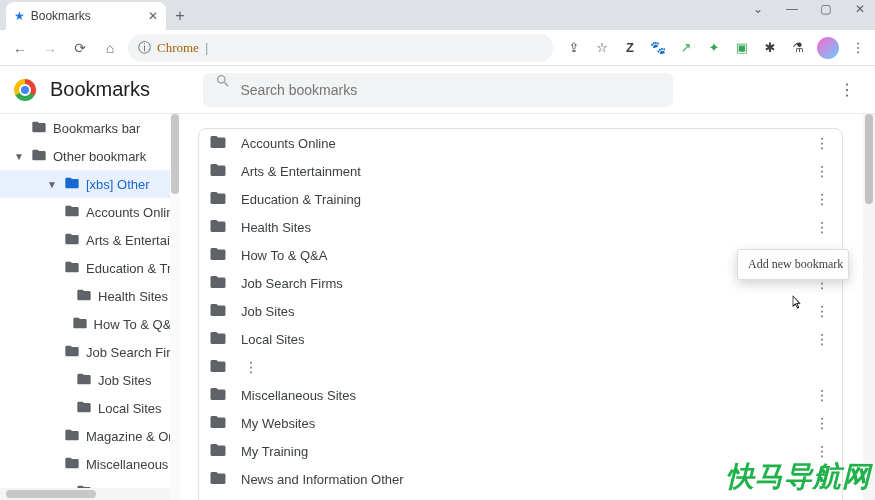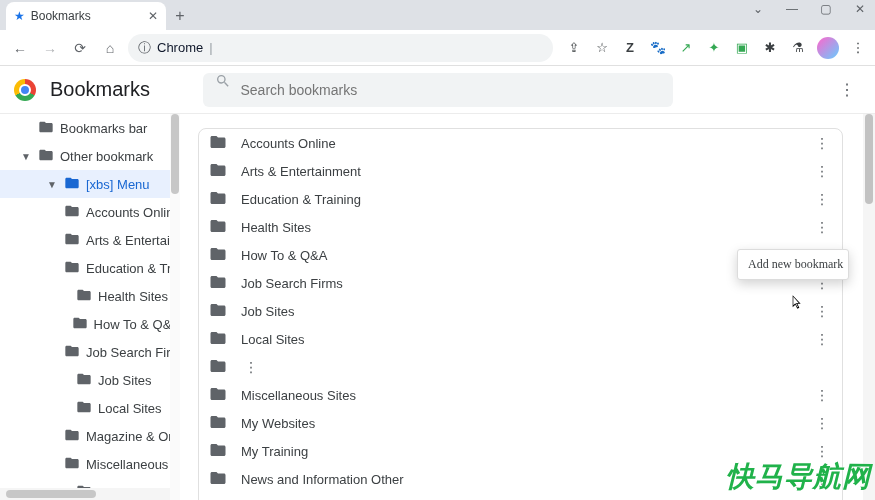--- a/index.html
+++ b/index.html
@@ -8,21 +8,21 @@
 .tab { margin-left: 6px; height: 28px; width: 160px; background: #fff; border-radius: 8px 8px 0 0; display: flex; align-items: center; padding: 0 8px; font-size: 12px; color: #3c4043; gap: 6px; }
 .tab .favicon { font-size: 12px; color: #1a73e8; }
 .tab .title { flex: 1; white-space: nowrap; overflow: hidden; text-overflow: ellipsis; }
 .tab .close { color: #5f6368; font-size: 12px; cursor: pointer; }
 .newtab { width: 28px; height: 28px; display: flex; align-items: center; justify-content: center; color: #5f6368; font-size: 16px; }
 .wincontrols { position: absolute; right: 6px; top: 2px; display: flex; gap: 16px; color: #5f6368; font-size: 12px; }
 .wincontrols span { width: 18px; text-align: center; }
 .toolbar { height: 36px; background: #fff; border-bottom: 1px solid #e0e0e0; display: flex; align-items: center; padding: 0 8px; gap: 6px; }
 .tbtn { width: 24px; height: 24px; display: flex; align-items: center; justify-content: center; color: #5f6368; font-size: 14px; border-radius: 12px; }
 .addrbar { flex: 1; height: 28px; background: #f1f3f4; border-radius: 14px; display: flex; align-items: center; padding: 0 10px; gap: 6px; font-size: 13px; color: #5f6368; }
-.addrbar .chrome-label { color: #0f172a; }
+.addrbar .chrome-label { color: #a16207; font-family: Liberation Serif, serif; }
 .addrbar .url { color: #5f6368; }
 .rightcluster { display: flex; align-items: center; gap: 10px; padding-left: 6px; }
 .exticon { width: 18px; height: 18px; display: flex; align-items: center; justify-content: center; font-size: 13px; color: #3c4043; }
 .avatar { width: 22px; height: 22px; border-radius: 50%; background: linear-gradient(135deg,#f6c,#6cf); }
 .page-header { height: 48px; display: flex; align-items: center; padding: 0 14px; gap: 14px; border-bottom: 1px solid #ececec; position: relative; }
 .chromeicon { width: 22px; height: 22px; border-radius: 50%; background: conic-gradient(#ea4335 0 120deg,#34a853 120deg 240deg,#fbbc05 240deg 360deg); position: relative; }
 .chromeicon::after { content:""; position:absolute; inset:5px; background:#4285f4; border-radius:50%; border:2px solid #fff; }
 .page-title { font-size: 20px; color: #202124; }
 .searchwrap { position: absolute; left: 50%; transform: translateX(-50%); width: 470px; height: 34px; background: #f1f3f4; border-radius: 6px; display: flex; padding: 0 12px; gap: 10px; }
 .searchwrap svg { width: 16px; height: 16px; fill: #9aa0a6; }
@@ -30,21 +30,21 @@
 .headmenu { position: absolute; right: 14px; width: 28px; height: 28px; display: flex; align-items: center; justify-content: center; color: #5f6368; }
 .content { display: flex; height: calc(500px - 30px - 36px - 48px); position: relative; }
 .sidebar { width: 180px; overflow: hidden; position: relative; }
 .side-scroll { position: absolute; right: 0; top: 0; bottom: 0; width: 10px; background: #fafafa; }
 .side-scroll .thumb { position: absolute; left: 1px; right: 1px; top: 0; height: 80px; background: #c7c7c7; border-radius: 4px; }
 .sideitem { height: 28px; display: flex; align-items: center; padding-left: 10px; gap: 6px; font-size: 13px; color: #3c4043; white-space: nowrap; overflow: hidden; }
 .sideitem.active { background: #e8f0fe; color: #1967d2; }
 .sideitem.active svg { fill: #1967d2; }
 .sideitem .chev { width: 12px; color: #5f6368; font-size: 10px; text-align: center; }
 .sideitem svg { width: 16px; height: 16px; fill: #5f6368; flex-shrink: 0; }
-.indent1 { padding-left: 20px; }
+.indent1 { padding-left: 13px; }
 .indent2 { padding-left: 46px; }
 .indent3 { padding-left: 58px; }
 .main { flex: 1; background: #fff; overflow: hidden; position: relative; padding-right: 14px; }
 .main-scroll { position: absolute; right: 0; top: 0; bottom: 0; width: 12px; background: #f5f5f5; }
 .main-scroll .thumb { position: absolute; left: 2px; right: 2px; top: 0; height: 90px; background: #c2c2c2; border-radius: 5px; }
 .card { margin: 14px 18px 0 18px; border: 1px solid #e0e0e0; border-radius: 8px; background: #fff; overflow: hidden; }
 .row { height: 28px; display: flex; align-items: center; padding: 0 10px; gap: 14px; font-size: 13px; color: #3c4043; }
 .row svg.folder { width: 18px; height: 18px; fill: #5f6368; }
 .row .label { flex: 1; }
 .row .dots { width: 20px; height: 20px; display: flex; align-items: center; justify-content: center; color: #5f6368; font-size: 14px; }
@@ -128,21 +128,21 @@
           <span><svg class="folder" viewBox="0 0 24 24">
               <path d="M10 4H4c-1.1 0-2 .9-2 2v12c0 1.1.9 2 2 2h16c1.1 0 2-.9 2-2V8c0-1.1-.9-2-2-2h-8l-2-2z"></path>
             </svg></span>
           <span>Other bookmark</span>
         </div>
         <div class="sideitem indent2 active">
           <span class="chev">▼</span>
           <span><svg class="folder" viewBox="0 0 24 24">
               <path d="M10 4H4c-1.1 0-2 .9-2 2v12c0 1.1.9 2 2 2h16c1.1 0 2-.9 2-2V8c0-1.1-.9-2-2-2h-8l-2-2z"></path>
             </svg></span>
-          <span>[xbs] Menu</span>
+          <span>[xbs] Other</span>
         </div>
         <div class="sideitem indent3">
           <span class="chev"></span>
           <span><svg class="folder" viewBox="0 0 24 24">
               <path d="M10 4H4c-1.1 0-2 .9-2 2v12c0 1.1.9 2 2 2h16c1.1 0 2-.9 2-2V8c0-1.1-.9-2-2-2h-8l-2-2z"></path>
             </svg></span>
           <span>Accounts Online</span>
         </div>
         <div class="sideitem indent3">
           <span class="chev"></span>

